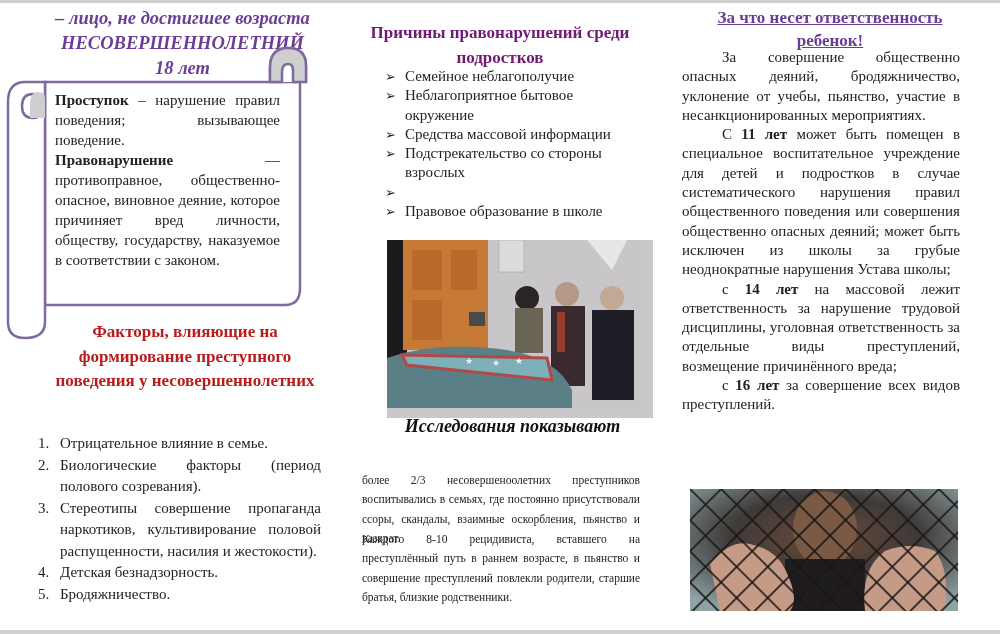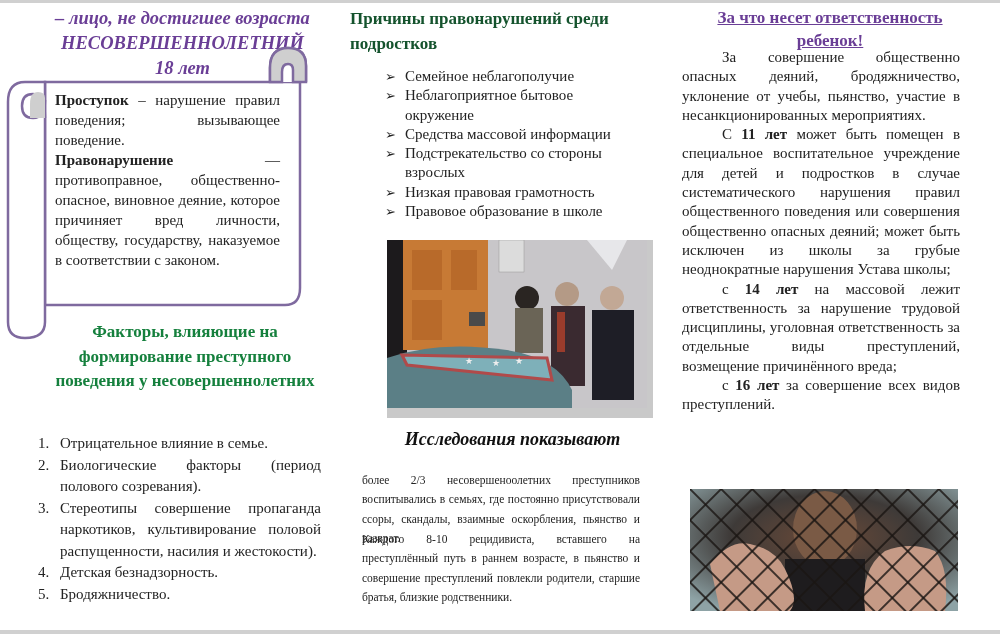--- a/index.html
+++ b/index.html
@@ -7,34 +7,34 @@
   body { font-family: "Liberation Serif", "DejaVu Serif", serif; color: #222; position: relative; }
   .topline { position: absolute; left: 0; top: 0; width: 1000px; height: 3px; background: #d0d0d0; }
   .bottomline { position: absolute; left: 0; bottom: 0; width: 1000px; height: 4px; background: #d0d0d0; }
 
   
   .c1-title { position: absolute; left: 40px; top: 6px; width: 285px; text-align: center; color: #6a3e96; font-style: italic; font-weight: bold; font-size: 18.5px; line-height: 25px; }
   .scroll-svg { position: absolute; left: 0; top: 40px; }
   .scroll-text { position: absolute; left: 55px; top: 90px; width: 225px; font-size: 15px; line-height: 20px; text-align: justify; color: #222; }
   .scroll-text p { margin: 0; }
   .scroll-text b { font-weight: bold; margin-top: 41px; }
-  .c1-factors-title { position: absolute; left: 40px; top: 320px; width: 290px; text-align: center; font-weight: bold; font-size: 17px; line-height: 24.5px; color: #15803d; }
+  .c1-factors-title { position: absolute; left: 40px; top: 320px; width: 290px; text-align: center; font-weight: bold; font-size: 17px; line-height: 24.5px; color: #b91c1c; }
   .c1-list { position: absolute; left: 38px; top: 433px; width: 283px; font-size: 15px; line-height: 21.5px; list-style: none; }
   .c1-list li { display: flex; text-align: justify; }
   .c1-list .num { width: 22px; flex: none; }
   .c1-list .txt { flex: 1; text-align: justify; }
 
   
-  .c2-title { position: absolute; left: 350px; top: 6px; width: 300px; text-align: left; font-weight: bold; font-size: 17px; line-height: 25px; color: #14532d; }
+  .c2-title { position: absolute; left: 350px; top: 20px; width: 300px; text-align: center; font-weight: bold; font-size: 17px; line-height: 25px; color: #701a75; }
   .c2-list { position: absolute; left: 385px; top: 67px; width: 260px; font-size: 15px; line-height: 19.3px; list-style: none; }
   .c2-list li { display: flex; }
   .c2-list .arrow { width: 20px; flex: none; font-size: 13px; line-height: 19.3px; }
   .photo1 { position: absolute; left: 387px; top: 240px; width: 266px; height: 178px; background: #c9c9c9; }
   .photo1 .inner { position: absolute; left: 0; top: 0; width: 260px; height: 168px; overflow: hidden; background: #b9b6b4; }
-  .c2-sub { position: absolute; left: 380px; top: 428px; width: 265px; text-align: center; font-weight: bold; font-style: italic; font-size: 18px; line-height: 22px; color: #111; }
+  .c2-sub { position: absolute; left: 380px; top: 415px; width: 265px; text-align: center; font-weight: bold; font-style: italic; font-size: 18px; line-height: 22px; color: #111; }
   .c2-para { position: absolute; left: 362px; width: 278px; font-size: 11.5px; line-height: 19.3px; text-align: justify; color: #222; }
   .c2-para.p1 { top: 443px; margin-top: 28px; }
   .c2-para.p2 { top: 530px; }
 
   
   .c3-title { position: absolute; left: 700px; top: 6px; width: 260px; text-align: center; font-weight: bold; font-size: 17px; line-height: 23px; color: #6a3e96; text-decoration: underline; }
   .c3-body { position: absolute; left: 682px; top: 48px; width: 278px; font-size: 15px; line-height: 19.3px; text-align: justify; color: #222; }
   .c3-body p { text-indent: 40px; text-align: justify; }
   .c3-body b { font-weight: bold; }
   .photo2 { position: absolute; left: 690px; top: 489px; width: 268px; height: 122px; overflow: hidden; background: #4a4038; }
@@ -106,21 +106,20 @@
   <li>
       <span class="arrow">➢</span>
       <span>Средства массовой информации</span>
     </li>
   <li>
       <span class="arrow">➢</span>
       <span>Подстрекательство со стороны взрослых</span>
     </li>
   <li>
       <span class="arrow">➢</span>
-      <span>Низкая правовая грамотность</span>
     </li>
   <li>
       <span class="arrow">➢</span>
       <span>Правовое образование в школе</span>
     </li>
 </ul>
 
 <div class="photo1" title="Подростки в комнате полиции, на переднем плане погон">
   <div class="inner">
     <svg width="260" height="168" viewBox="0 0 260 168">

